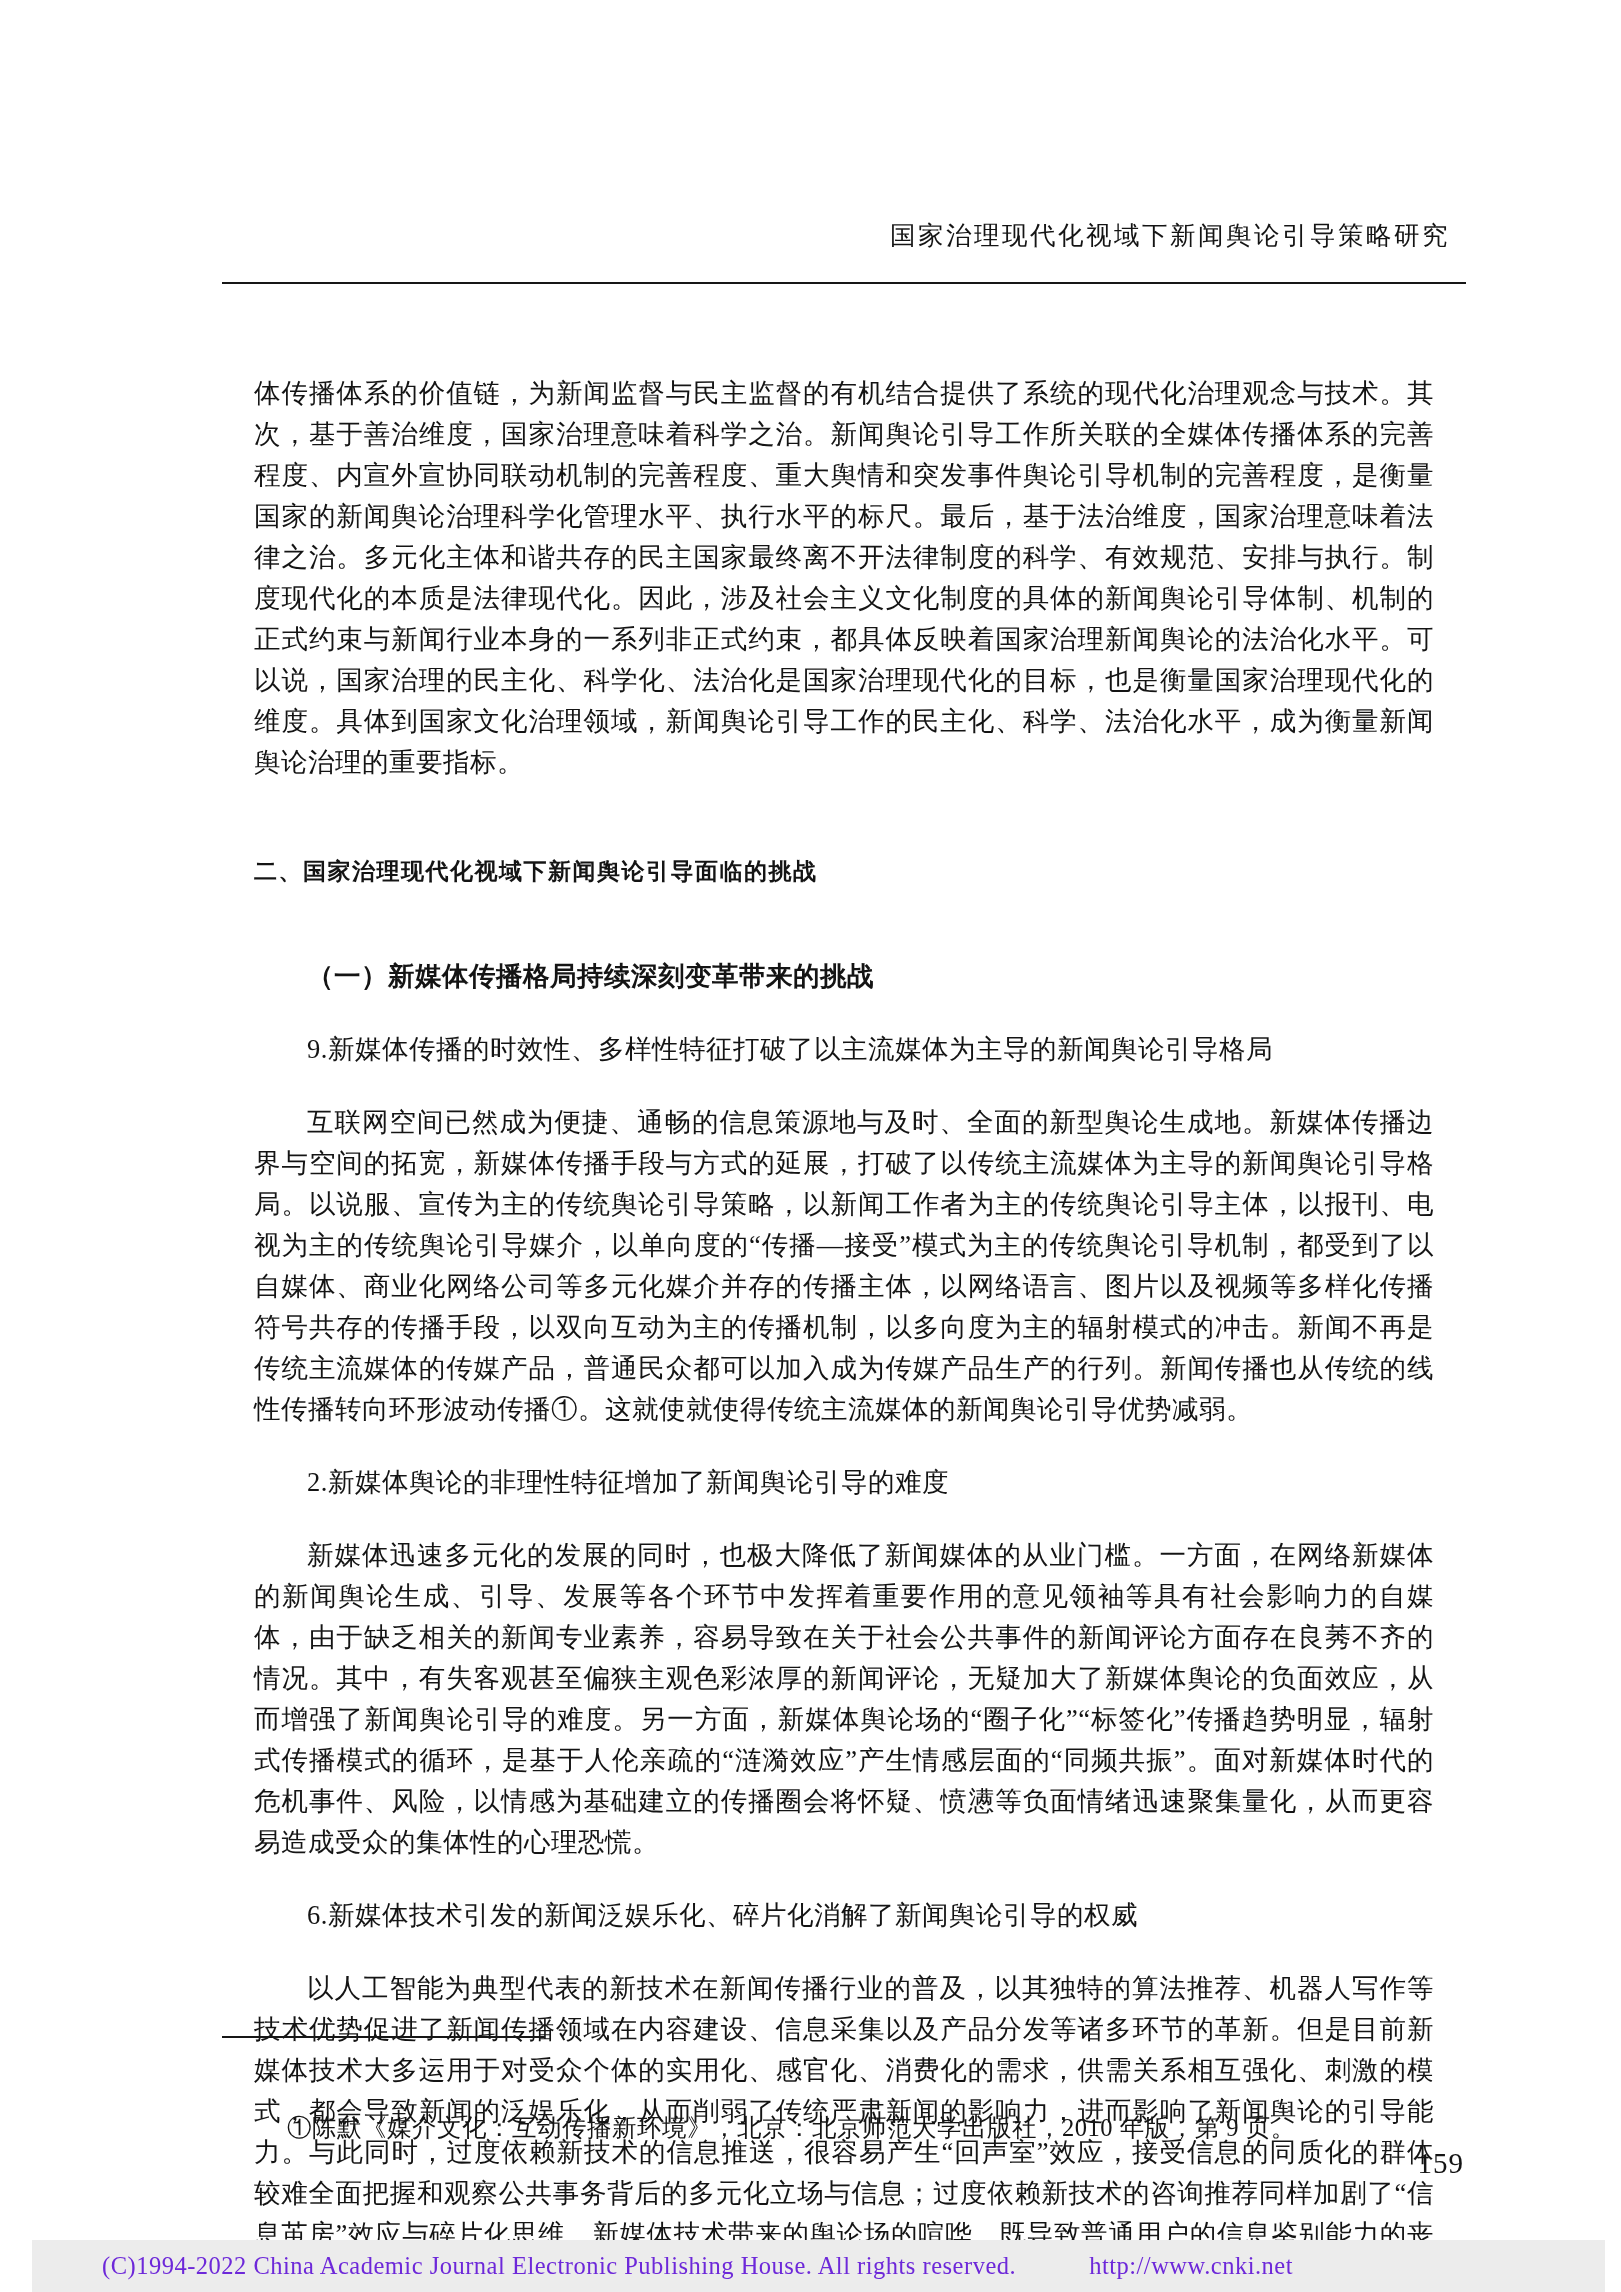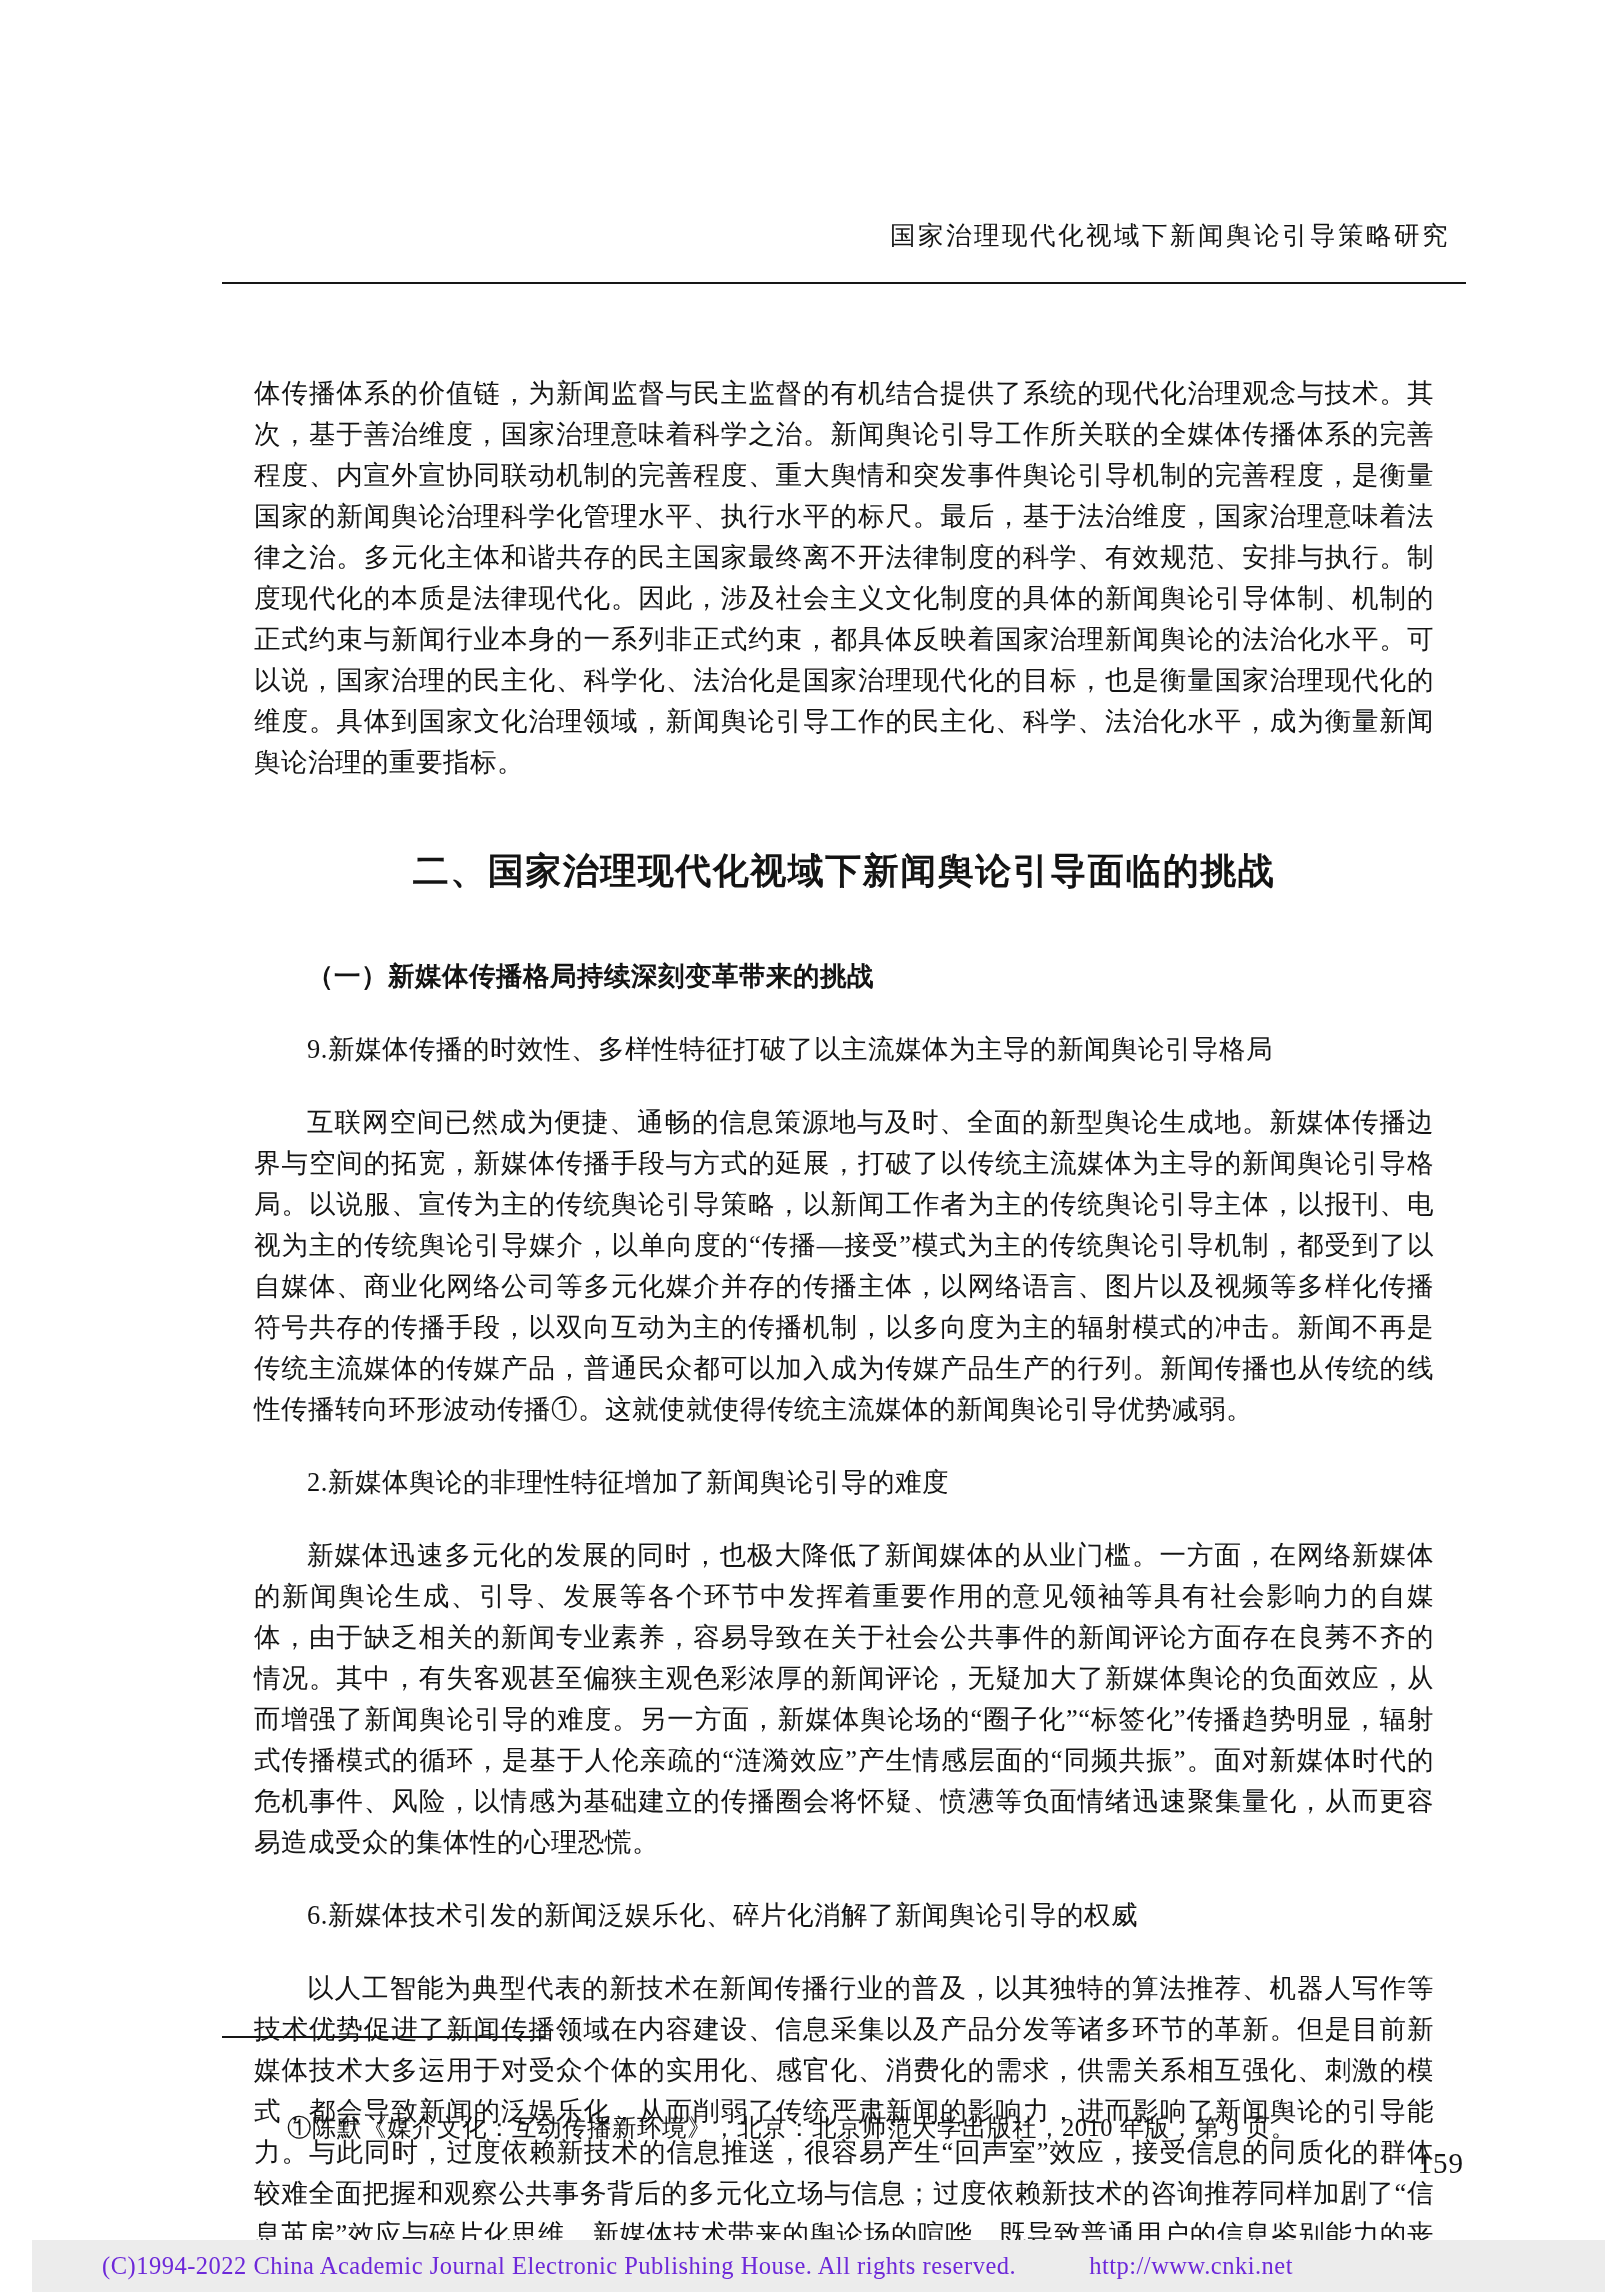--- a/index.html
+++ b/index.html
@@ -32,23 +32,23 @@
   .body-text {
     margin-top:25.5px;
     font-size:26.5px;
     line-height:41px;
     text-align:justify;
     letter-spacing:0.5px;
   }
   .body-text p { margin:0; }
   .indent { text-indent:2em; }
   .section-heading {
-    text-align:center;
+    text-align:left;
     font-weight:bold;
-    font-size:36px;
+    font-size:23px;
     letter-spacing:1.5px;
     margin:33px 0 29px 0;
     line-height:47px;
   }
   .sub-heading {
     font-weight:bold;
     text-indent:2em;
   }
   .footnote-block {
     position:absolute;

